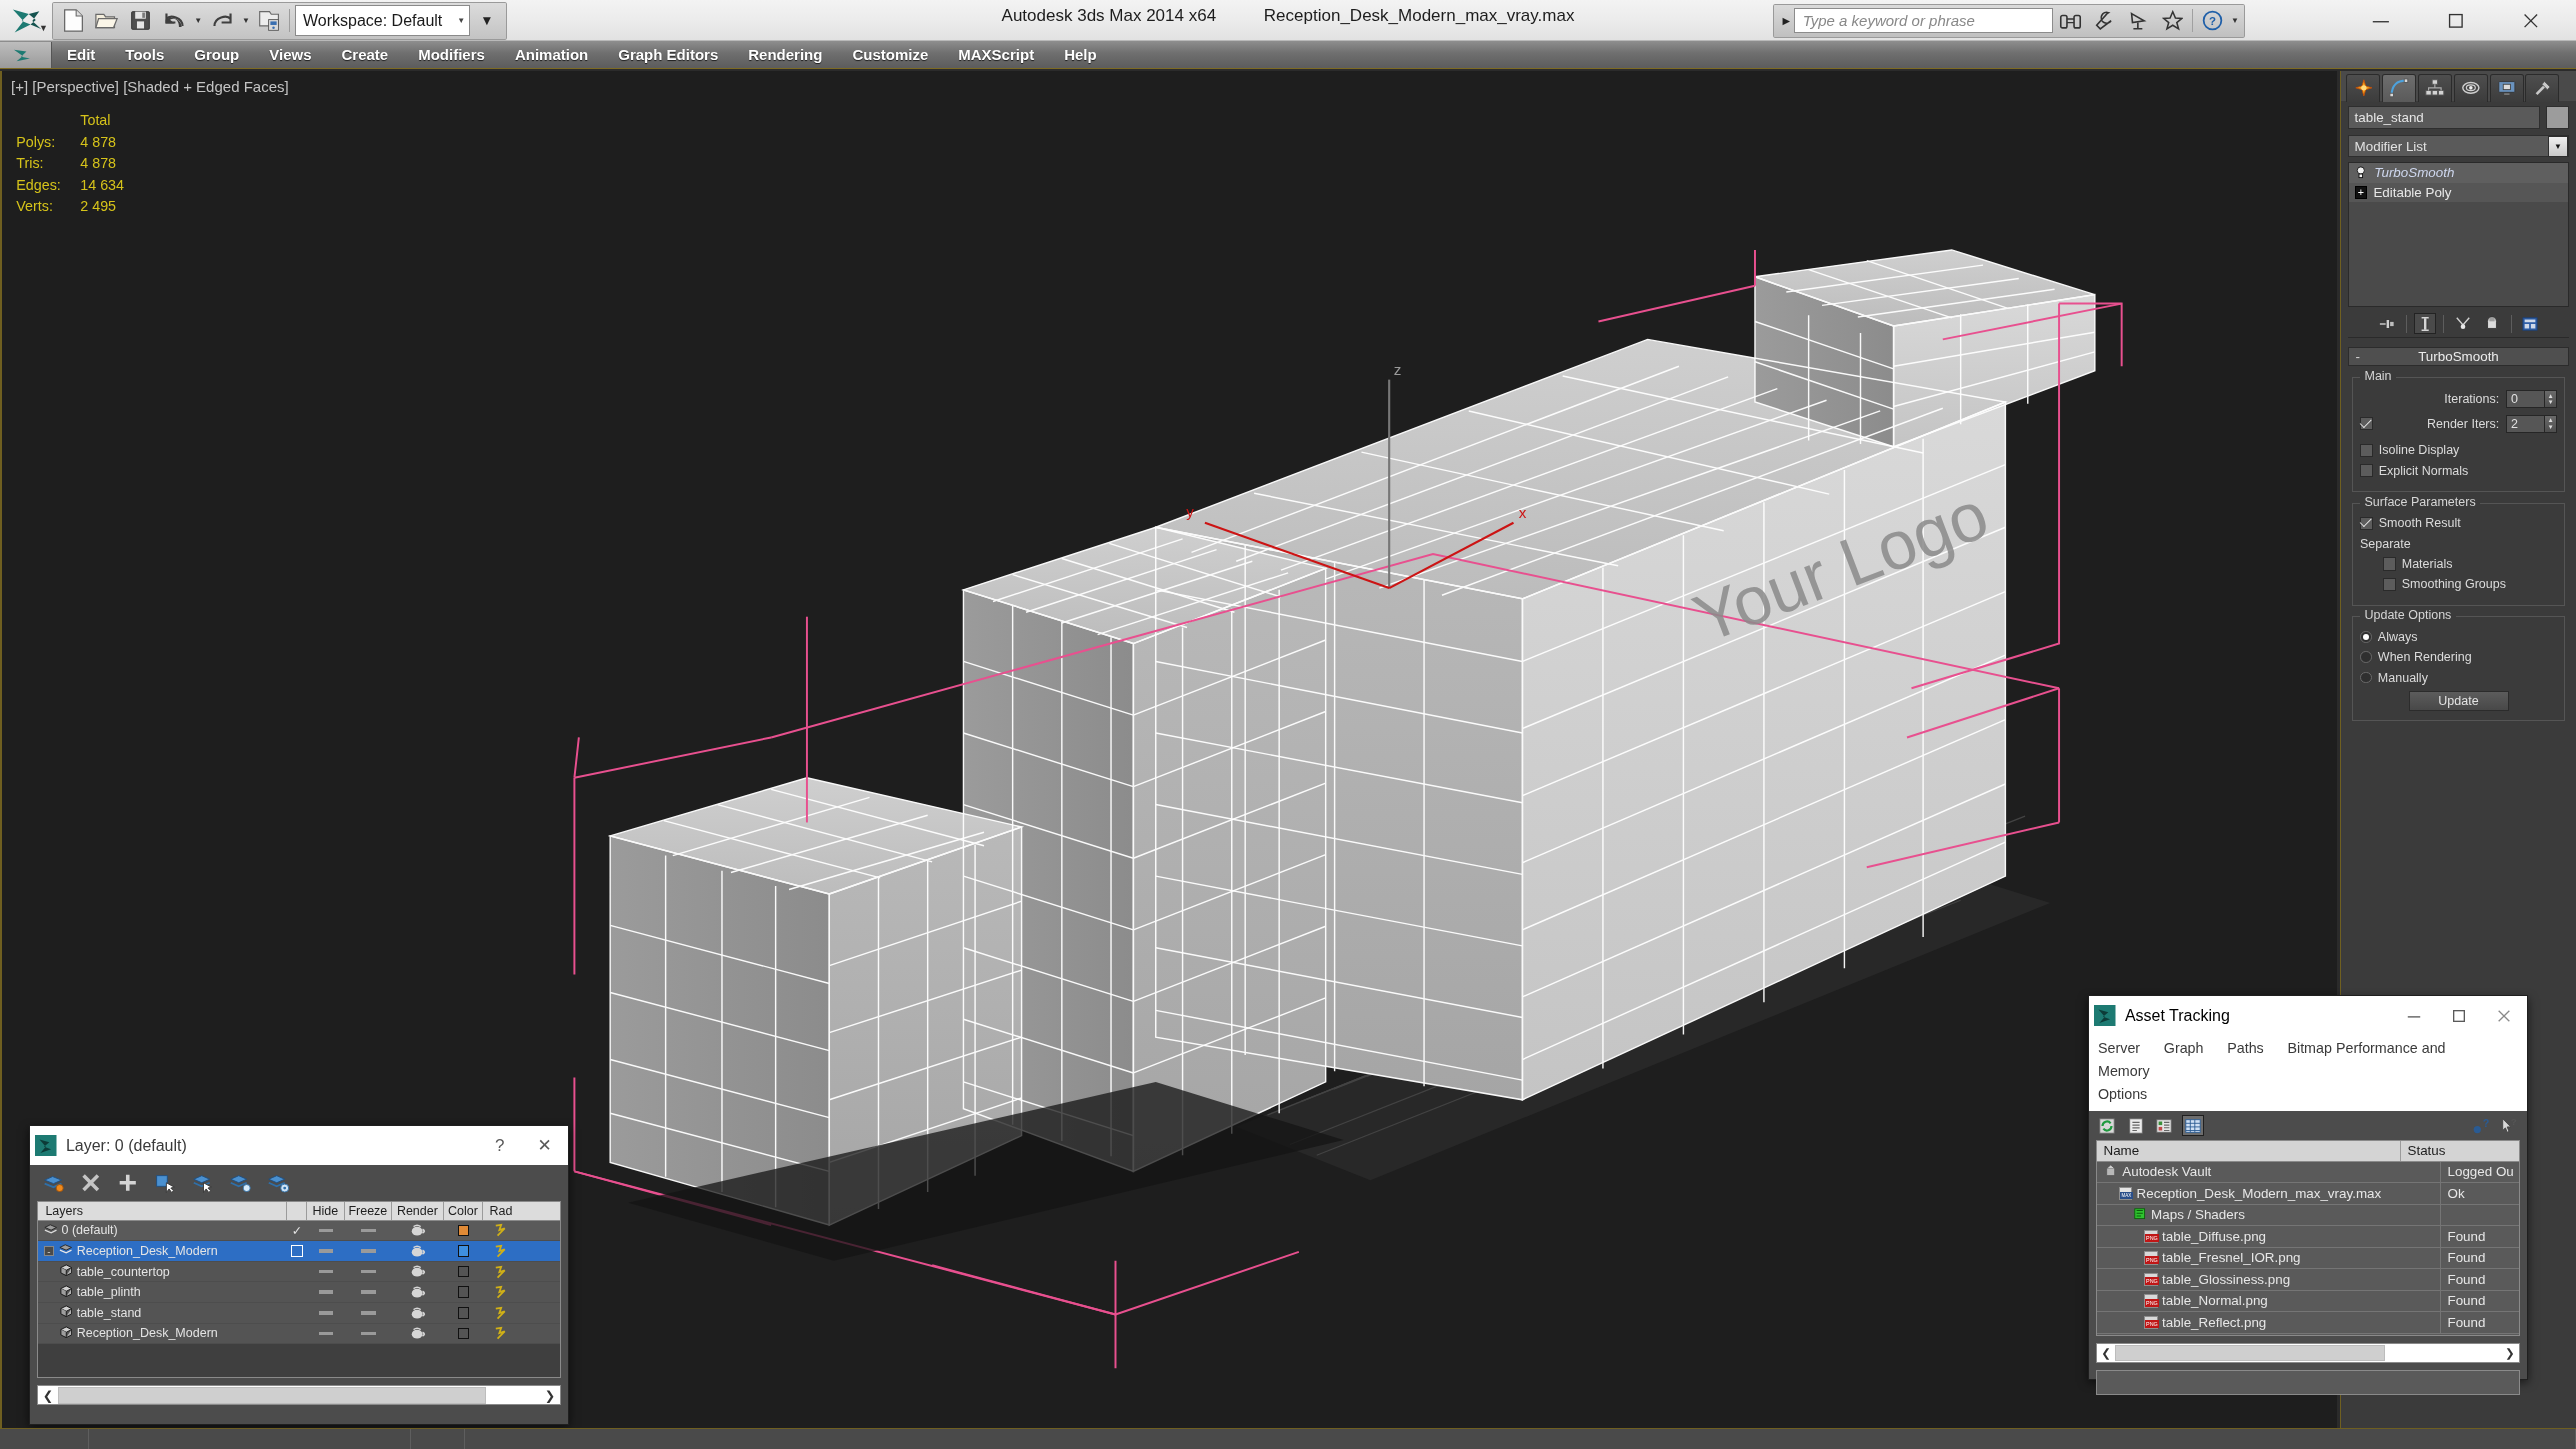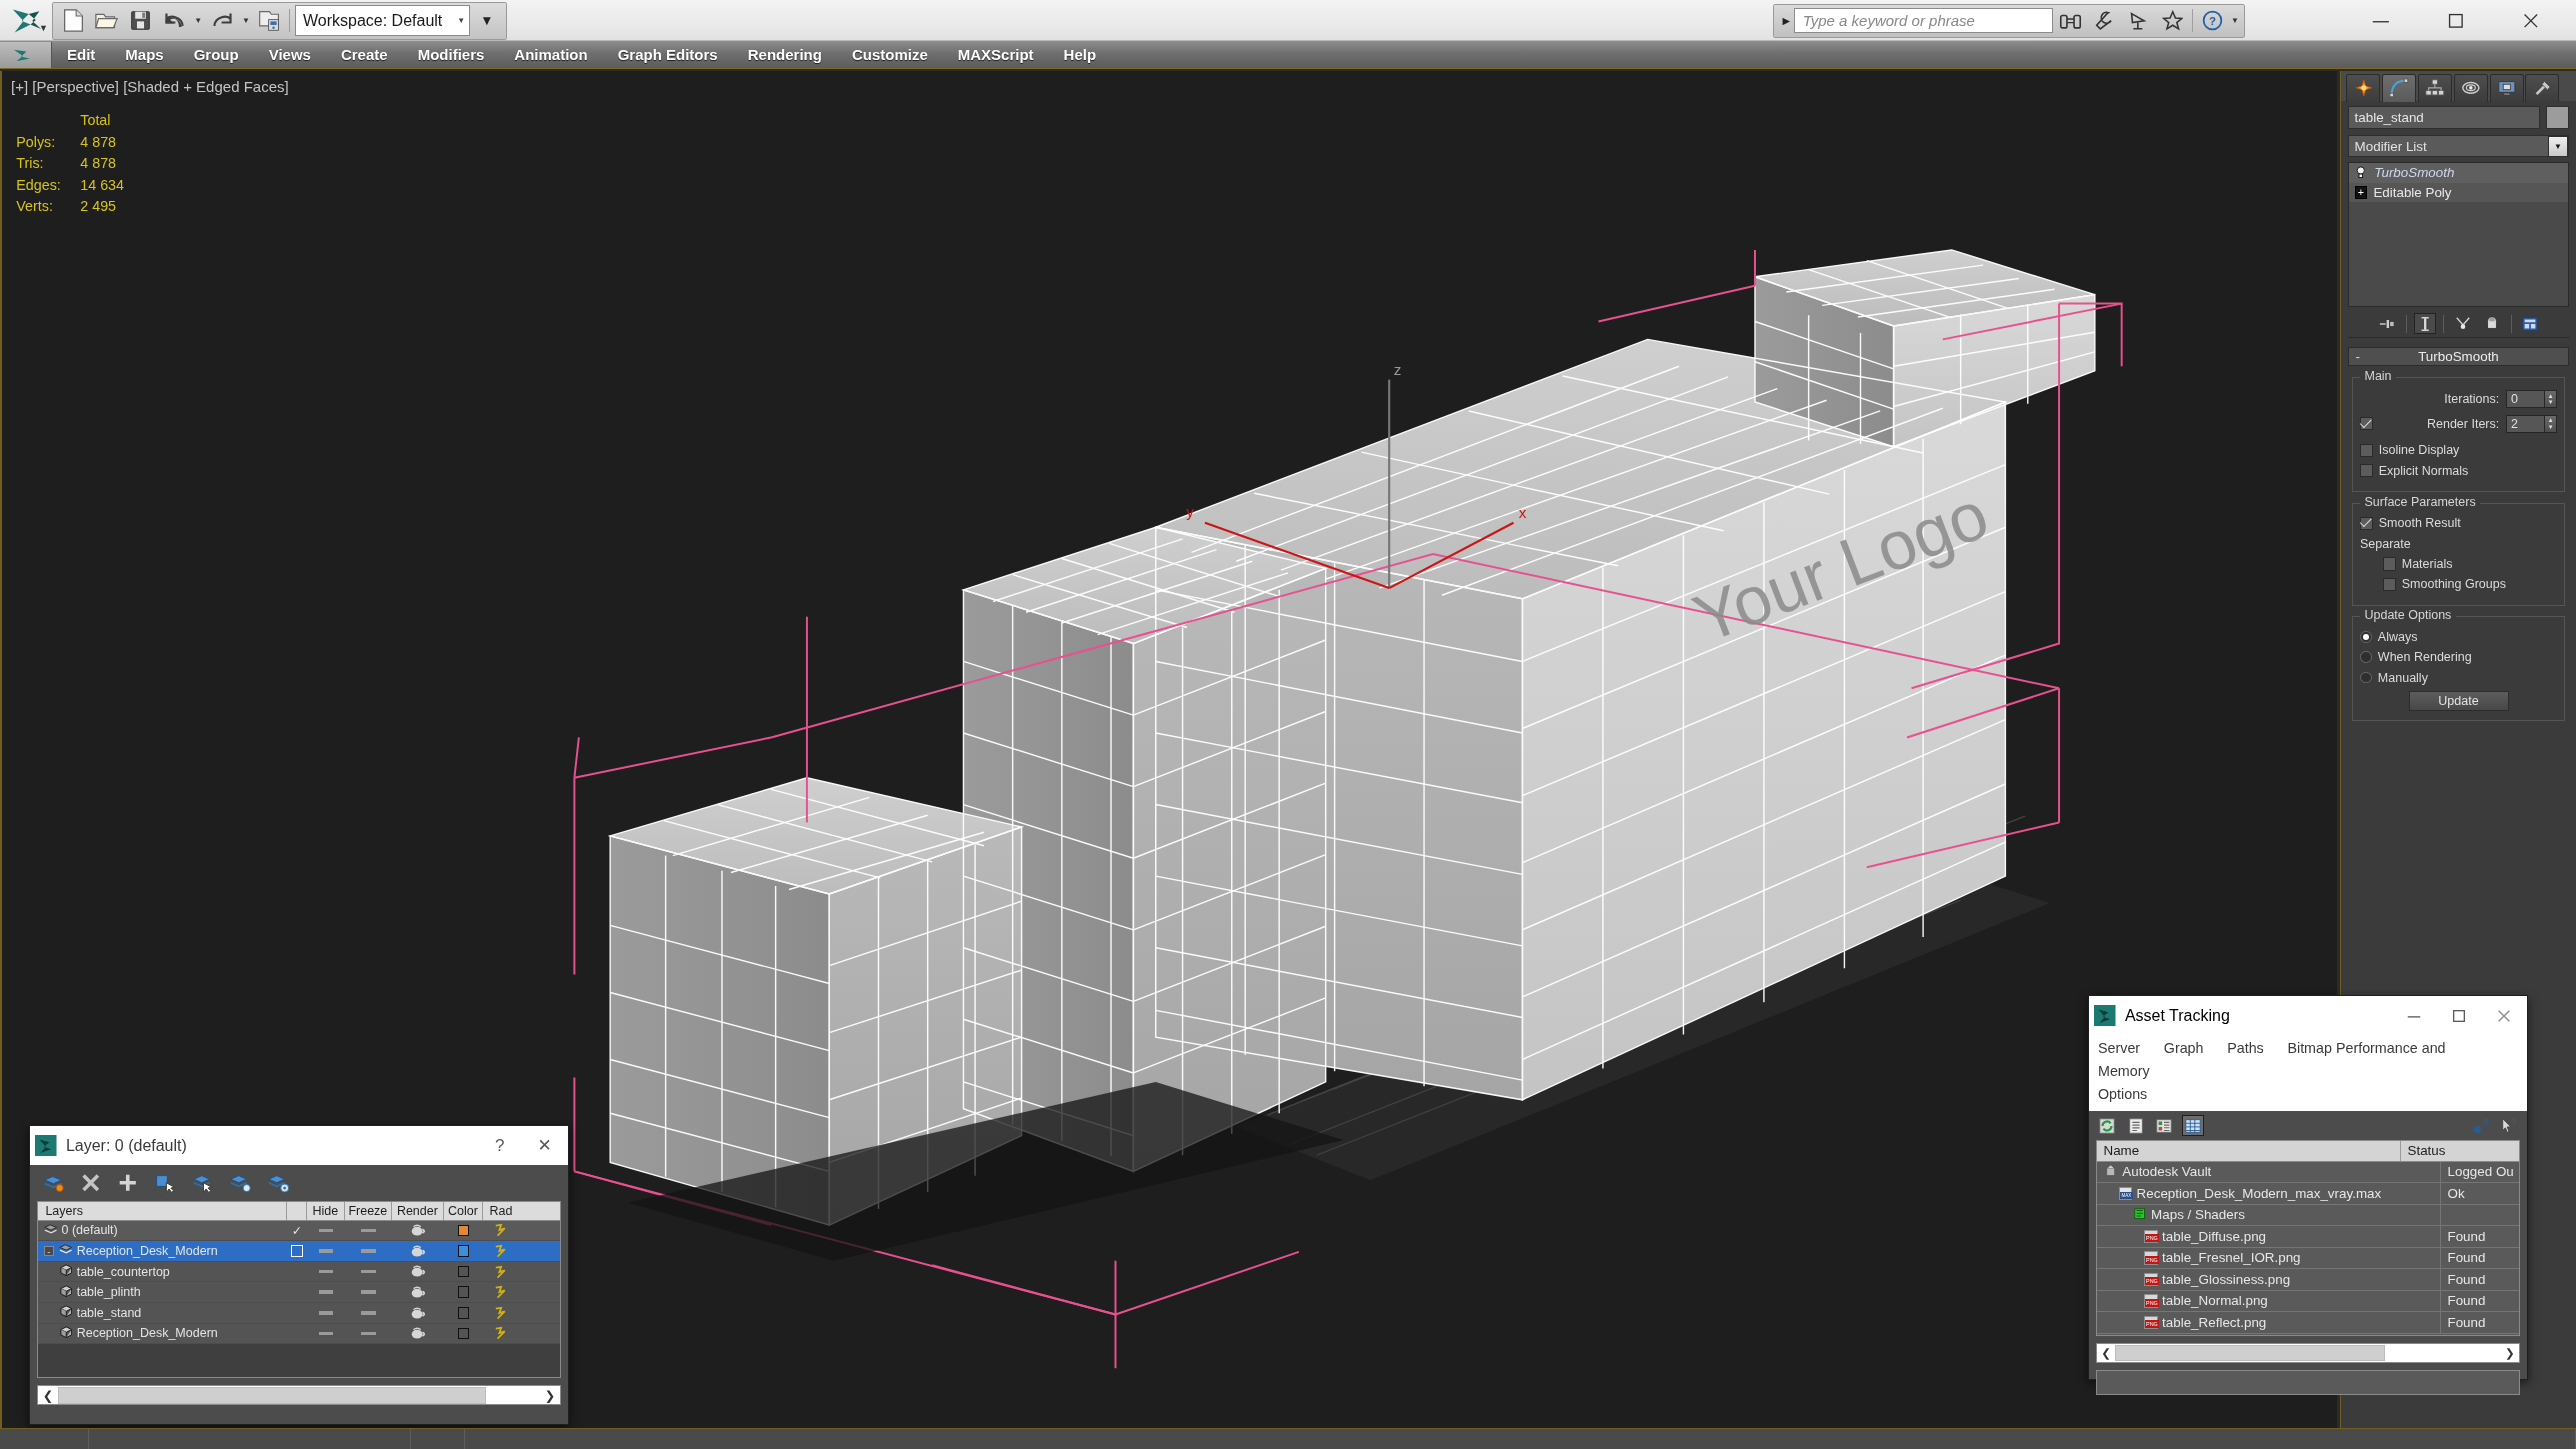--- a/index.html
+++ b/index.html
@@ -348,20 +348,24 @@
           </svg>
       </div>
       <div class="qat-sep"></div>
       <div class="ws-combo">
         <span>Workspace: Default</span>
         <span class="arr">▼</span>
       </div>
       <div class="ws-more">▼</div>
     </div>
 
+    <div class="app-title">
+      <span>Autodesk 3ds Max 2014 x64</span>
+      <span class="fname">Reception_Desk_Modern_max_vray.max</span>
+    </div>
 
     <div class="search-wrap">
       <span class="search-caret">▶</span>
       <div class="search-box">
         <span>Type a keyword or phrase</span>
       </div>
       <div class="hl-icon">
         <svg width="23" height="19.7" viewBox="0 0 26 22">
             <rect x="2" y="5" width="7" height="14" rx="2" fill="none" stroke="#333" stroke-width="1.8"></rect>
             <rect x="17" y="5" width="7" height="14" rx="2" fill="none" stroke="#333" stroke-width="1.8"></rect>
@@ -414,21 +418,21 @@
     </div>
   </div>
 
   <div class="menubar">
     <div class="menu-logo">
       <svg width="27" height="16" viewBox="0 0 30 18">
           <path d="M2 3 L16 5 L10 11 L20 13 L5 16 L12 10 Z" fill="#1d7a72"></path>
         </svg>
     </div>
     <div class="menu-item">Edit</div>
-    <div class="menu-item">Maps</div>
+    <div class="menu-item">Tools</div>
     <div class="menu-item">Group</div>
     <div class="menu-item">Views</div>
     <div class="menu-item">Create</div>
     <div class="menu-item">Modifiers</div>
     <div class="menu-item">Animation</div>
     <div class="menu-item">Graph Editors</div>
     <div class="menu-item">Rendering</div>
     <div class="menu-item">Customize</div>
     <div class="menu-item">MAXScript</div>
     <div class="menu-item">Help</div>

